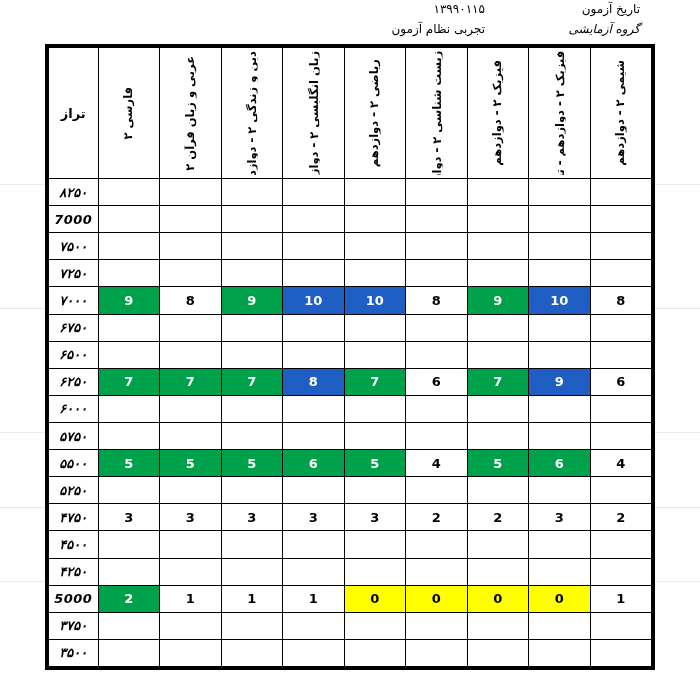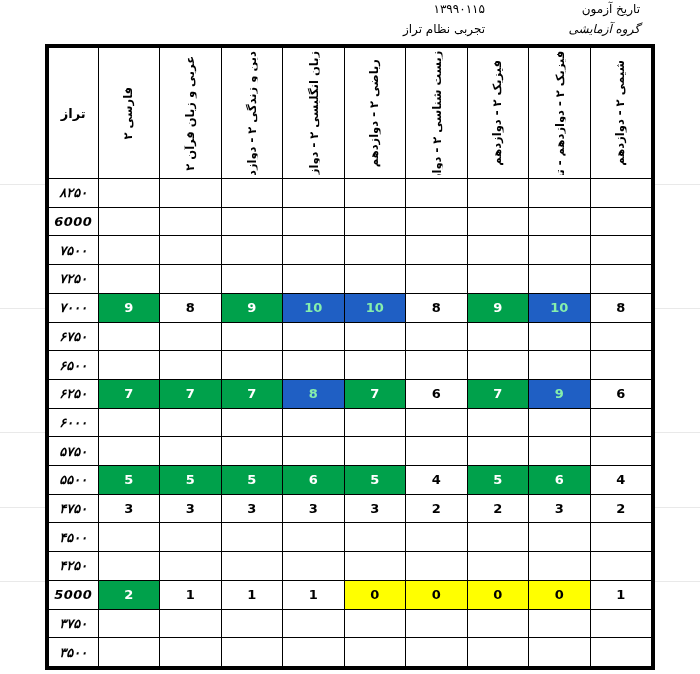--- a/index.html
+++ b/index.html
@@ -98,21 +98,21 @@
     font-size: 13px;
     font-weight: bold;
     letter-spacing: 0.5px;
     font-style: italic;
   }
 
   
   td.plain { background: #ffffff; color: #000; }
   td.empty { background: #ffffff; }
   td.green { background: #00a14b; color: #ffffff; }
-  td.blue  { background: #1f5fc4; color: #86efac; }
+  td.blue  { background: #1f5fc4; color: #ffffff; }
   td.yellow{ background: #ffff00; color: #000000; }
 
   
   .guide {
     position: absolute;
     left: 0;
     width: 700px;
     height: 1px;
     background: #e9e9e9;
   }
@@ -125,21 +125,21 @@
   <div class="guide" style="top:184px"></div>
   <div class="guide" style="top:308px"></div>
   <div class="guide" style="top:432px"></div>
   <div class="guide" style="top:507px"></div>
   <div class="guide" style="top:581px"></div>
 
   <div class="header">
     <div class="hdr-cell hdr-date-label">تاریخ آزمون</div>
     <div class="hdr-cell hdr-date-value">۱۳۹۹۰۱۱۵</div>
     <div class="hdr-cell hdr-group-label">گروه آزمایشی</div>
-    <div class="hdr-cell hdr-group-value">تجربی نظام تراز</div>
+    <div class="hdr-cell hdr-group-value">تجربی نظام آزمون</div>
   </div>
 
   <div class="table-wrap">
     <table class="grid">
       <colgroup>
         <col style="width:10.2%">
         <col style="width:10.2%">
         <col style="width:10.2%">
         <col style="width:10.2%">
         <col style="width:10.2%">
@@ -197,21 +197,21 @@
           <tr class="data-row">
             <td class="empty"></td>
             <td class="empty"></td>
             <td class="empty"></td>
             <td class="empty"></td>
             <td class="empty"></td>
             <td class="empty"></td>
             <td class="empty"></td>
             <td class="empty"></td>
             <td class="empty"></td>
-            <td class="taraz">6000</td>
+            <td class="taraz">7000</td>
           </tr>
           <tr class="data-row">
             <td class="empty"></td>
             <td class="empty"></td>
             <td class="empty"></td>
             <td class="empty"></td>
             <td class="empty"></td>
             <td class="empty"></td>
             <td class="empty"></td>
             <td class="empty"></td>
@@ -308,20 +308,32 @@
             <td class="green">5</td>
             <td class="plain">4</td>
             <td class="green">5</td>
             <td class="green">6</td>
             <td class="green">5</td>
             <td class="green">5</td>
             <td class="green">5</td>
             <td class="taraz">۵۵۰۰</td>
           </tr>
           <tr class="data-row">
+            <td class="empty"></td>
+            <td class="empty"></td>
+            <td class="empty"></td>
+            <td class="empty"></td>
+            <td class="empty"></td>
+            <td class="empty"></td>
+            <td class="empty"></td>
+            <td class="empty"></td>
+            <td class="empty"></td>
+            <td class="taraz">۵۲۵۰</td>
+          </tr>
+          <tr class="data-row">
             <td class="plain">2</td>
             <td class="plain">3</td>
             <td class="plain">2</td>
             <td class="plain">2</td>
             <td class="plain">3</td>
             <td class="plain">3</td>
             <td class="plain">3</td>
             <td class="plain">3</td>
             <td class="plain">3</td>
             <td class="taraz">۴۷۵۰</td>

